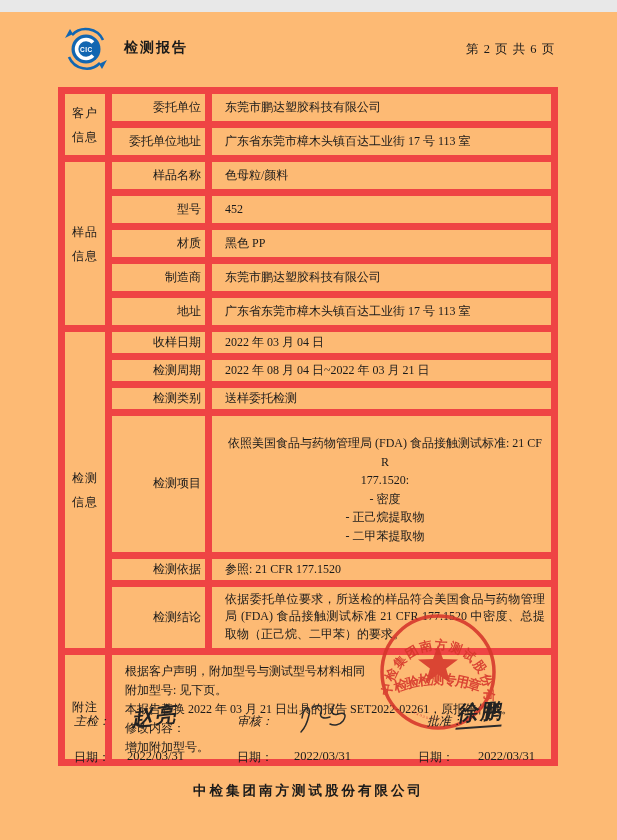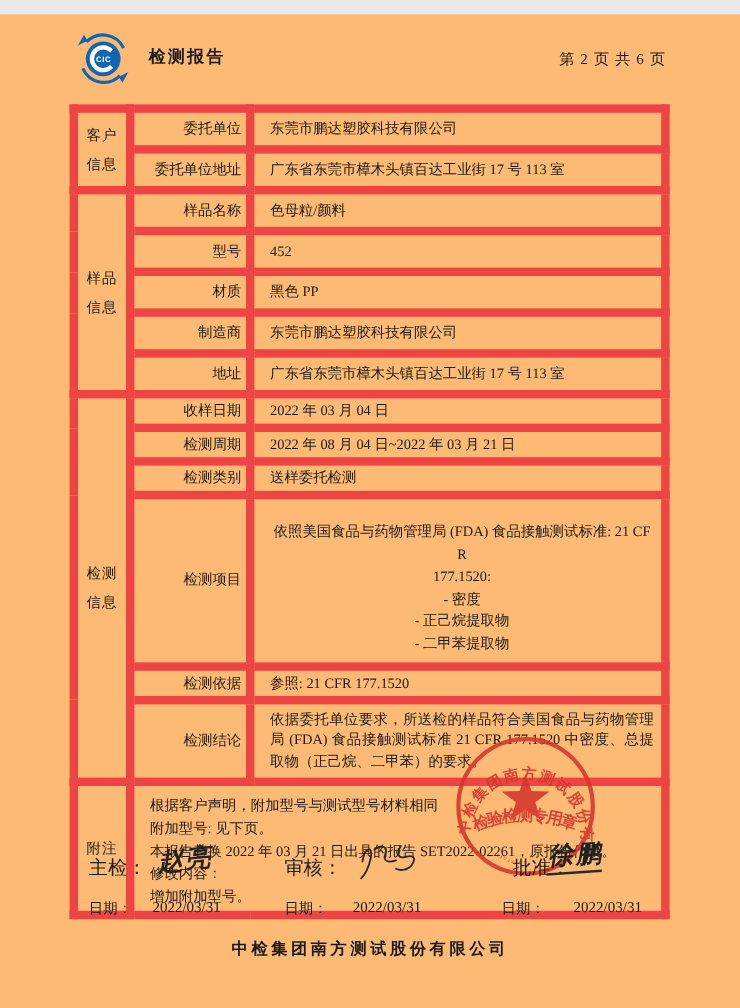--- a/index.html
+++ b/index.html
@@ -23,21 +23,21 @@
   td.f{padding:2px 4px 2px 9px;text-align:right;}
   td.v{padding:2px 6px 2px 13px;}
   td.pre{white-space:pre-line;line-height:1.55;padding-top:18px;padding-bottom:6px;vertical-align:top;text-align:center;}
   td.concl{line-height:1.48;padding-top:4px;padding-bottom:4px;text-align:justify;}
   td.note{white-space:pre-line;line-height:1.58;padding-top:7px;vertical-align:top;}
   tr.r34{height:34px;} tr.r25{height:25px;} tr.r86{height:86px;}
   tr.r24{height:24px;} tr.r53{height:53px;} tr.r93{height:93px;}
   
   .stamp{position:absolute;left:375px;top:597px;opacity:0.88;}
   
-  .siglabel{position:absolute;font-size:16px;z-index:5;}
+  .siglabel{position:absolute;font-size:12px;z-index:5;font-style:italic;}
   .handname{position:absolute;font-size:21px;font-weight:bold;color:#222;
     transform:rotate(-6deg) skewX(-14deg);z-index:6;letter-spacing:2px;}
   .sigsvg{position:absolute;z-index:6;}
   .dlabel{position:absolute;font-size:12px;}
   .dval{position:absolute;font-size:12.5px;font-family:Liberation Serif, serif;}
   
   .ft-company{position:absolute;left:0;top:770px;width:617px;text-align:center;
     font-size:13.5px;font-weight:bold;letter-spacing:3px;}
   .ft-line1{position:absolute;left:0;top:790px;width:617px;text-align:center;font-size:11.5px;}
   .ft-line2{position:absolute;left:0;top:805px;width:617px;text-align:center;font-size:11.5px;}

